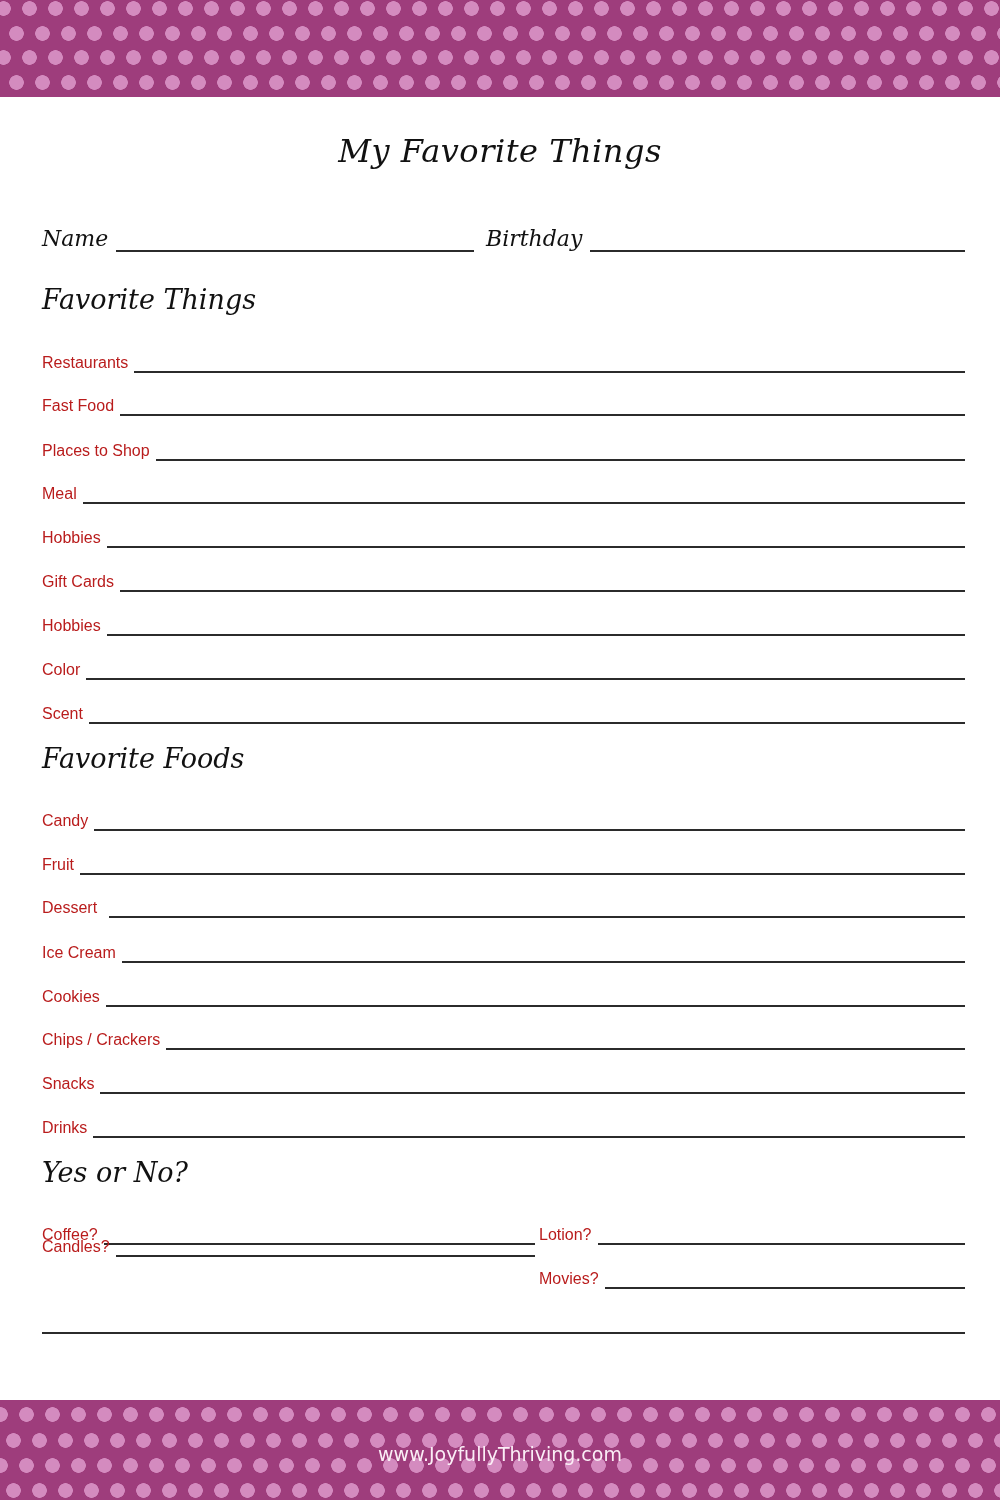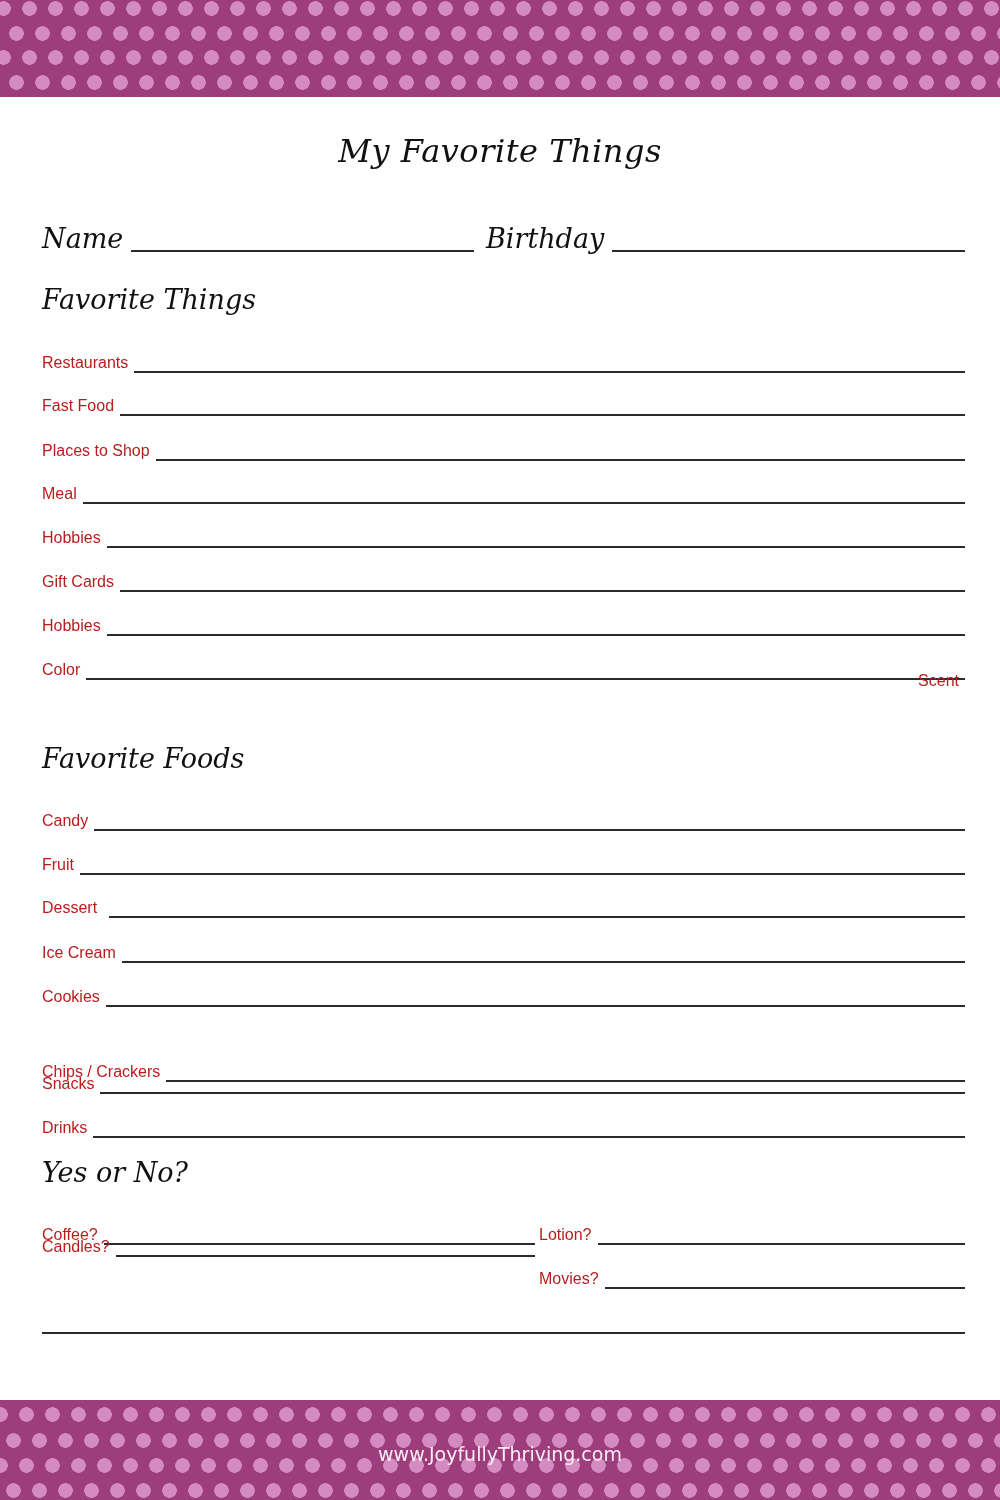--- a/index.html
+++ b/index.html
@@ -61,21 +61,21 @@
     margin-bottom: 3px;
   }
 
   .half-row {
     position: absolute;
     display: flex; align-items: flex-end;
     height: 30px;
   }
 
   .header-field-label {
-    font-size: 27px;
+    font-size: 22px;
     line-height: 34px;
     padding-right: 8px;
     white-space: nowrap;
   }
 
   .footer-url {
     position: absolute; left: 0; width: 1000px; top: 1443px;
     text-align: center;
     font-family: "DejaVu Sans", sans-serif;
     font-size: 19px;
@@ -131,21 +131,21 @@
   <div class="field-line"></div>
 </div>
 <div class="field-row" style="top:609px;">
   <span class="field-label">Hobbies</span>
   <div class="field-line"></div>
 </div>
 <div class="field-row" style="top:653px;">
   <span class="field-label">Color</span>
   <div class="field-line"></div>
 </div>
-<div class="field-row" style="top:668px;flex-direction:column;">
+<div class="field-row" style="top:697px;">
   <span class="field-label">Scent</span>
   <div class="field-line"></div>
 </div>
 
 <div class="section-heading script" style="top:743px;">Favorite Foods</div>
 
 <div class="field-row" style="top:804px;">
   <span class="field-label">Candy</span>
   <div class="field-line"></div>
 </div>
@@ -158,21 +158,21 @@
   <div class="field-line"></div>
 </div>
 <div class="field-row" style="top:936px;">
   <span class="field-label">Ice Cream</span>
   <div class="field-line"></div>
 </div>
 <div class="field-row" style="top:980px;">
   <span class="field-label">Cookies</span>
   <div class="field-line"></div>
 </div>
-<div class="field-row" style="top:1023px;margin-top:32px;">
+<div class="field-row" style="top:1023px;">
   <span class="field-label">Chips / Crackers</span>
   <div class="field-line"></div>
 </div>
 <div class="field-row" style="top:1067px;">
   <span class="field-label">Snacks</span>
   <div class="field-line"></div>
 </div>
 <div class="field-row" style="top:1111px;">
   <span class="field-label">Drinks</span>
   <div class="field-line"></div>

